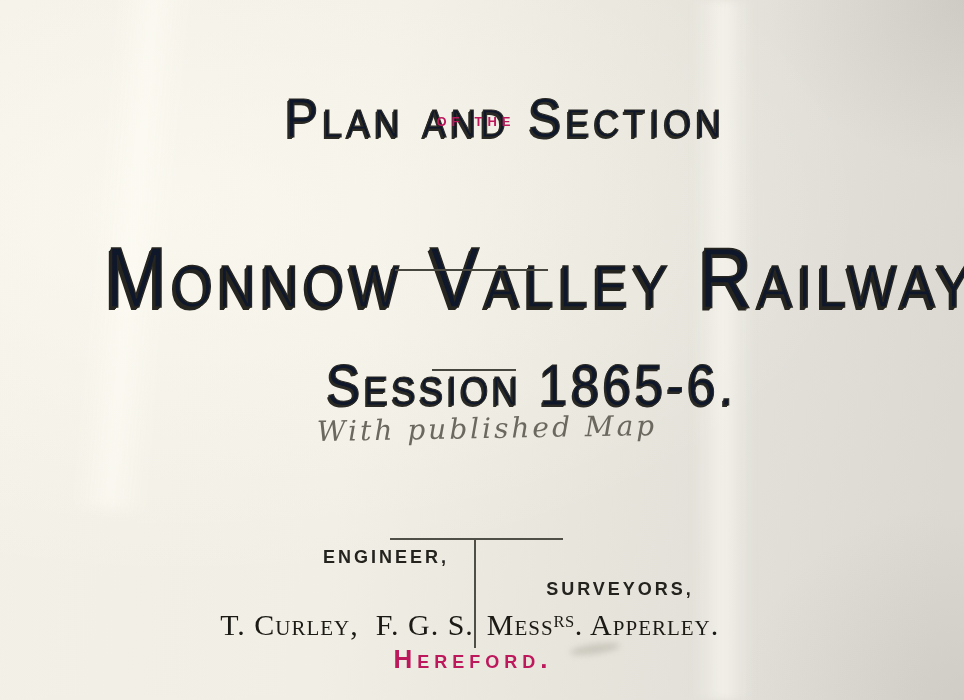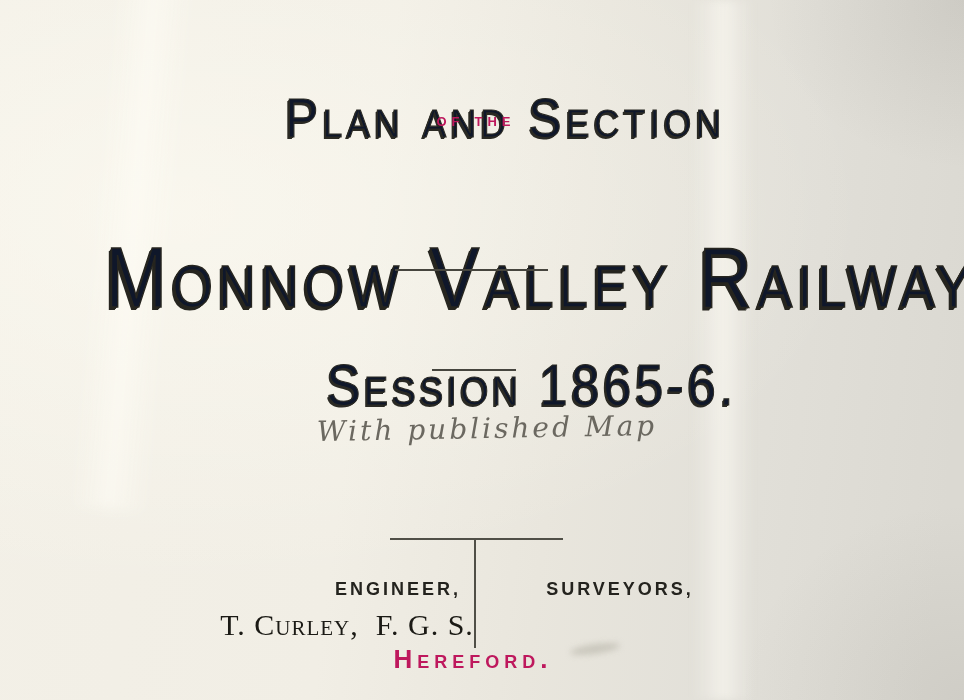--- a/index.html
+++ b/index.html
@@ -85,21 +85,21 @@
     transform: translateX(-50%) rotate(-1deg);
   }
 
   .tdiv-h { position: absolute; left: 390px; top: 538px; width: 173px; height: 2px; background: #504f47; }
   .tdiv-v { position: absolute; left: 474px; top: 538px; width: 2px; height: 110px; background: #504f47; }
 
   .label {
     font-weight: 700; font-size: 18px; letter-spacing: 3px;
     color: #24231e; line-height: 1;
   }
-  .engineer-label { left: 386px; top: 580px; margin-left: 12px; }
+  .engineer-label { left: 386px; top: 548px; }
   .surveyors-label { left: 620px; top: 580px; }
 
   .name {
     font-family: "Liberation Serif", serif;
     font-variant: small-caps;
     font-size: 30px; letter-spacing: 1px; color: #1b1a15; line-height: 1;
   }
   .engineer-name { left: 347px; top: 610px; text-align: right; }
   .surveyors-name { left: 603px; top: 610px; }
   .sup { font-size: 55%; vertical-align: 0.5em; letter-spacing: 0.5px; }
@@ -141,18 +141,19 @@
   <div class="txt note">With published Map</div>
 
   <div class="tdiv-h"></div>
   <div class="tdiv-v"></div>
 
   <div class="txt center label engineer-label">ENGINEER,</div>
   <div class="txt center label surveyors-label">SURVEYORS,</div>
 
   <div class="txt center name engineer-name">T. Curley,  F. G. S.</div>
 
+  <div class="txt center name surveyors-name"><span>Mess</span><span class="sup">RS</span><span>. Apperley.</span></div>
 
   <div class="txt center city">Hereford.</div>
 
   <div class="layer smudge"></div>
 
 </div>
 
 </body></html>

